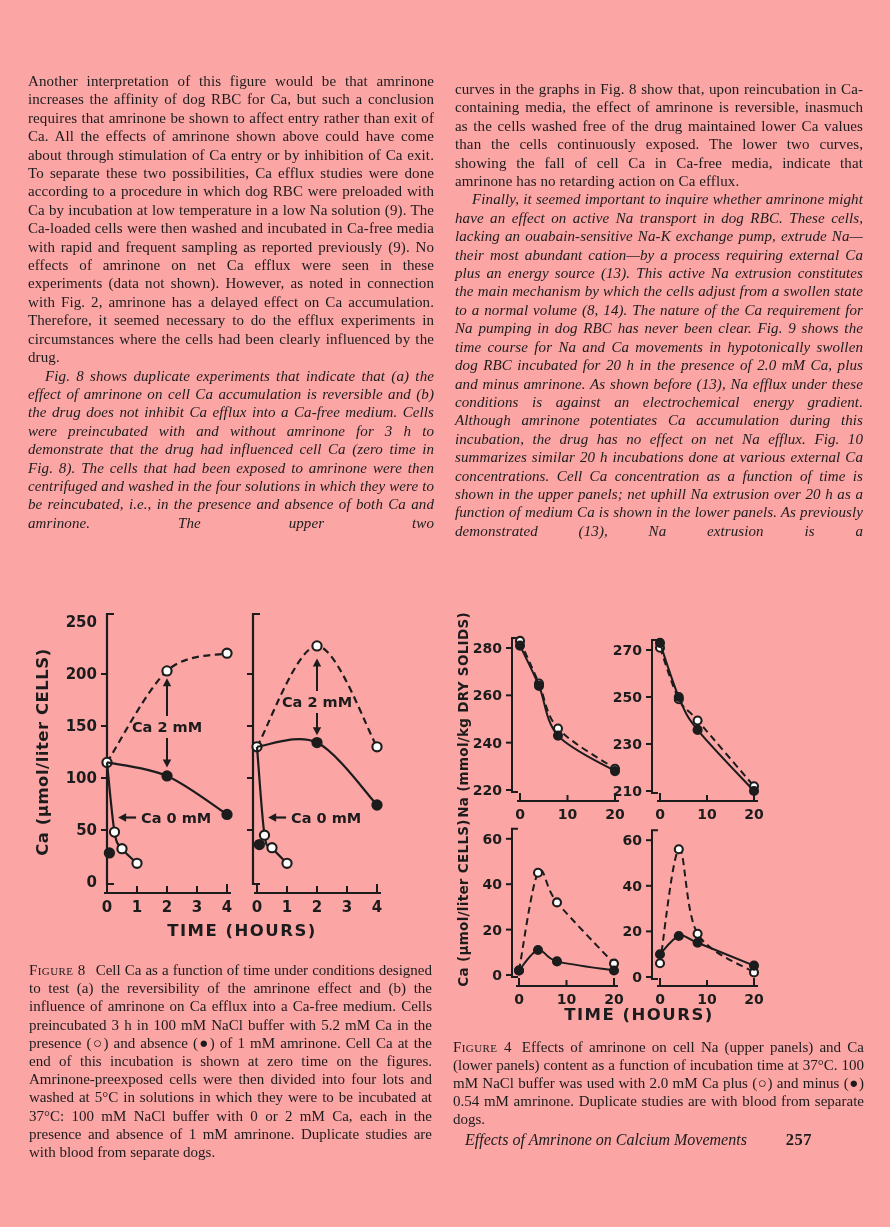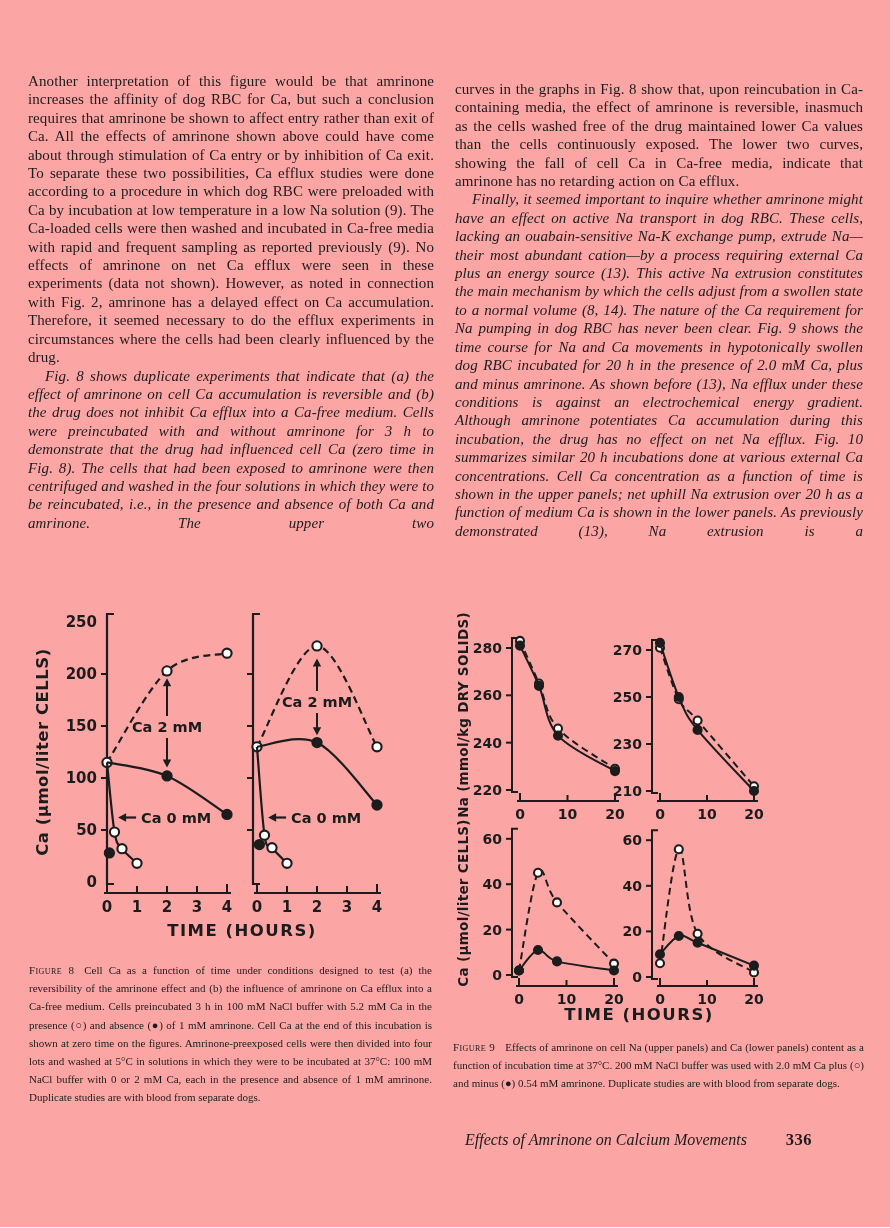--- a/index.html
+++ b/index.html
@@ -1,21 +1,21 @@
 <!DOCTYPE html>
 <html><head>
 <meta charset="utf-8">
 <style>
   html,body{margin:0;padding:0;background:#ffffff;}
   .page{position:relative;width:890px;height:1227px;background:#fca5a5;font-family:"Liberation Serif",serif;color:#1c1c1c;overflow:hidden;}
   .col{position:absolute;text-align:justify;font-size:15px;line-height:18.4px;letter-spacing:.1px;}
   .col p{margin:0;}
   p.indent{text-indent:17px;}
   p.runon{text-align-last:justify;font-style:italic;}
-  .caption{position:absolute;text-align:justify;font-size:11px;line-height:18.2px;}
+  .caption{position:absolute;text-align:justify;font-size:15px;line-height:18.2px;}
   .sc{font-variant:small-caps;letter-spacing:.4px;margin-right:10px;}
   .footer{position:absolute;display:flex;justify-content:space-between;align-items:baseline;}
   .run{font-style:italic;font-size:16px;margin-left:45px;}
   .pg{font-size:16.5px;font-weight:600;letter-spacing:.5px;}
   svg{position:absolute;overflow:visible;}
   svg text{fill:#1c1c1c;}
   .tick{font:600 15px "DejaVu Sans",sans-serif;}
   .tick9{font:600 14px "DejaVu Sans",sans-serif;}
   .ann{font:600 14.5px "DejaVu Sans",sans-serif;}
   .axlbl8{font:600 16.5px "DejaVu Sans",sans-serif;letter-spacing:.5px;}
@@ -240,21 +240,21 @@
         <path d="M208,324.2C211.13333333333333,321.16666666666663 220.53333333333336,307.9 226.8,306C233.06666666666666,304.1 233.06666666666666,307.8666666666667 245.6,312.8C258.1333333333333,317.73333333333335 292.6,331.8 302,335.6" fill="none" stroke="#1c1c1c" stroke-width="2" stroke-dasharray="none"></path>
         <circle cx="208" cy="324.2" r="4" fill="#1c1c1c" stroke="#1c1c1c" stroke-width="2.1"></circle>
         <circle cx="226.8" cy="306" r="4" fill="#1c1c1c" stroke="#1c1c1c" stroke-width="2.1"></circle>
         <circle cx="245.6" cy="312.8" r="4" fill="#1c1c1c" stroke="#1c1c1c" stroke-width="2.1"></circle>
         <circle cx="302" cy="335.6" r="4" fill="#1c1c1c" stroke="#1c1c1c" stroke-width="2.1"></circle>
       </g>
       <text x="187" y="390" class="xl" text-anchor="middle">TIME (HOURS)</text>
     </svg>
 
   <div class="caption" style="left:453px;top:1038px;width:411px;line-height:18px;">
-    <span class="sc">Figure 9</span><span>Effects of amrinone on cell Na (upper panels) and Ca (lower panels) content as a function of incubation time at 37°C. 200 mM NaCl buffer was used with 2.0 mM Ca plus (○) and minus (●) 0.54 mM amrinone. Duplicate studies are with blood from separate dogs.</span>
+    <span class="sc">Figure 4</span><span>Effects of amrinone on cell Na (upper panels) and Ca (lower panels) content as a function of incubation time at 37°C. 100 mM NaCl buffer was used with 2.0 mM Ca plus (○) and minus (●) 0.54 mM amrinone. Duplicate studies are with blood from separate dogs.</span>
   </div>
 
   <div class="footer" style="left:420px;top:1130px;width:392px;">
     <span class="run">Effects of Amrinone on Calcium Movements</span>
-    <span class="pg">336</span>
+    <span class="pg">257</span>
   </div>
 
 </div>
 
 </body></html>

